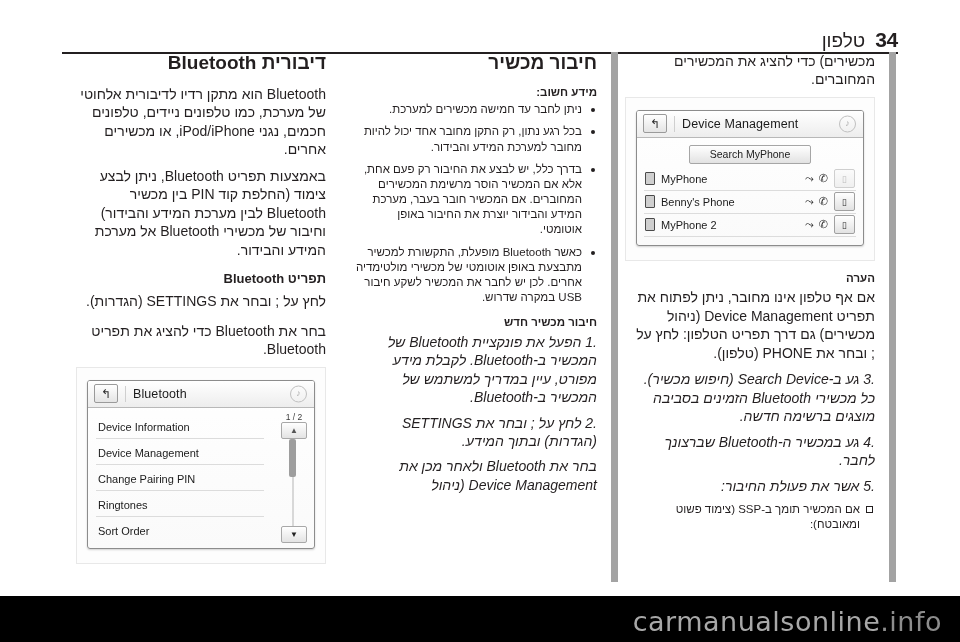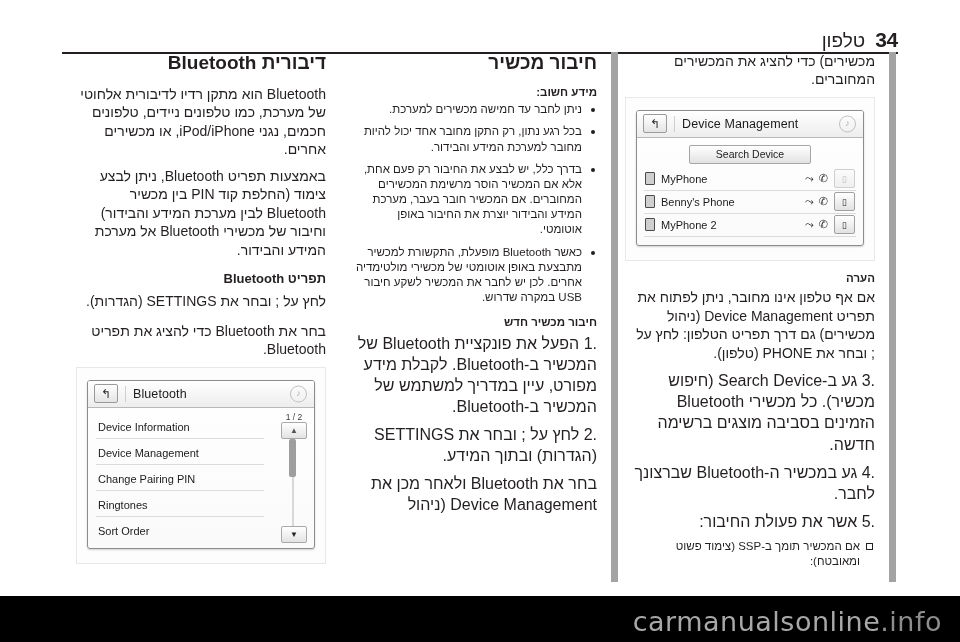--- a/index.html
+++ b/index.html
@@ -127,24 +127,25 @@
     content: "";
     position: absolute;
     right: 2px;
     top: 6px;
     width: 4px;
     height: 4px;
     background: #231f20;
     border-radius: 50%;
   }
   ol.steps > li {
-    font-size: 16px;
+    font-size: 14px;
     line-height: 1.32;
     text-align: right;
     margin-bottom: 7px;
+    font-style: italic;
   }
   .sub-bullets {
     margin: 0;
     padding: 0;
     list-style: none;
   }
   .sub-bullets > li {
     position: relative;
     font-size: 11.5px;
     line-height: 1.32;
@@ -459,21 +460,21 @@
 
       <div class="shot">
         <div class="shot-inner">
           <div class="shot-title">
             <div class="back-btn">↰</div>
             <div class="shot-title-sep"></div>
             <div class="shot-title-text">Device Management</div>
             <div class="note-icon">♪</div>
           </div>
           <div class="shot-body">
-            <div class="search-btn">Search Device</div>
+            <div class="search-btn">Search MyPhone</div>
 
             <div class="dev-row">
               <span class="dev-icon"></span>
               <span class="dev-name">MyPhone</span>
               <span class="dev-act">⤳</span>
               <span class="dev-act">✆</span>
               <span class="trash-btn dim">▯</span>
             </div>
 
             <div class="dev-row">

